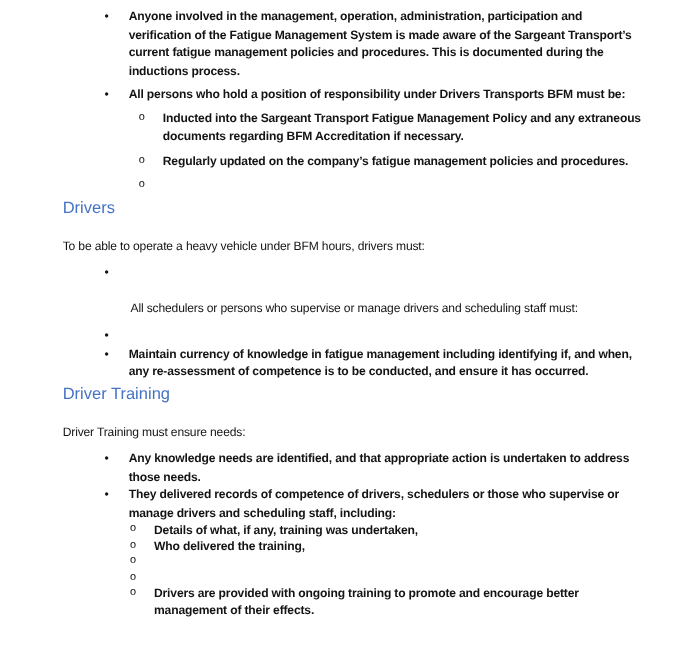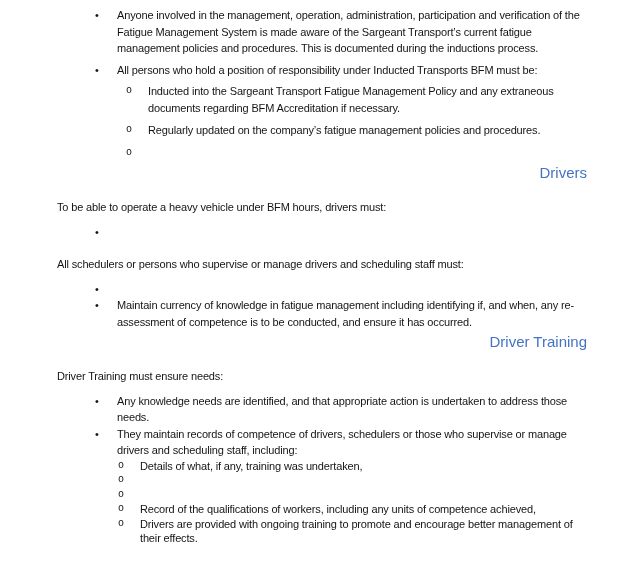--- a/index.html
+++ b/index.html
@@ -17,64 +17,63 @@
   .page { padding: 7px 46px 0 57px; }
 
   h2.doc-heading {
     font-family: "Liberation Sans", sans-serif;
     font-weight: 400;
     font-size: 15px;
     line-height: 20px;
     letter-spacing: 0;
     color: #4472C4;
     margin: 2px 0 6px 0;
-    text-align: right;
   }
   p.para { margin: 16px 0 8px 0; }
 
   ul.blist { list-style: none; margin: 0; padding: 0; }
   ul.blist > li { display: flex; align-items: flex-start; }
 
   
   .l1 > li { padding-left: 38px; }
   .l1 .m { flex: 0 0 22px; width: 22px; }
 
   
   .l2 > li { padding-left: 69px; }
   .l2 .m { flex: 0 0 22px; width: 22px; font-family: "Liberation Mono", monospace; font-size: 10px; }
 
   
   .l2b > li { padding-left: 61px; }
   .l2b .m { flex: 0 0 22px; width: 22px; font-family: "Liberation Mono", monospace; font-size: 10px; }
 
-  .t { flex: 1 1 auto; }
+  .t { flex: 1 1 auto; font-weight: bold; }
 
   
   .sp-intro > li { margin-bottom: 5px; }
   .sp-sub > li { margin-bottom: 6px; }
   .sp-sub > li:last-child { margin-bottom: 0; }
   .compact > li { margin-bottom: 0; }
   .after-8 { margin-bottom: 8px; }
-  .after-6 { margin-bottom: 6px; }
+  .after-6 { margin-bottom: 6px; text-align: center; }
   .after-4 { margin-bottom: 4px; }
   .tight { line-height: 14.5px; }
 </style>
 </head>
 <body>
 
 <div class="page">
 
   <ul class="blist l1 sp-intro">
     <li>
       <span class="m">•</span>
       <span class="t">Anyone involved in the management, operation, administration, participation and verification of the Fatigue Management System is made aware of the Sargeant Transport’s current fatigue management policies and procedures.  This is documented during the inductions process.</span>
     </li>
     <li>
       <span class="m">•</span>
-      <span class="t">All persons who hold a position of responsibility under Inducted Transports BFM must be:</span>
+      <span class="t">All persons who hold a position of responsibility under Drivers Transports BFM must be:</span>
     </li>
   </ul>
 
   <ul class="blist l2 sp-sub">
     <li>
       <span class="m">o</span>
       <span class="t">Inducted into the Sargeant Transport Fatigue Management Policy and any extraneous documents regarding BFM Accreditation if necessary.</span>
     </li>
     <li>
       <span class="m">o</span>
@@ -111,38 +110,38 @@
 
   <p class="para">Driver Training must ensure needs:</p>
 
   <ul class="blist l1 compact">
     <li>
       <span class="m">•</span>
       <span class="t">Any knowledge needs are identified, and that appropriate action is undertaken to address those needs.</span>
     </li>
     <li>
       <span class="m">•</span>
-      <span class="t">They maintain records of competence of drivers, schedulers or those who supervise or manage drivers and scheduling staff, including:</span>
+      <span class="t">They delivered records of competence of drivers, schedulers or those who supervise or manage drivers and scheduling staff, including:</span>
     </li>
   </ul>
 
   <ul class="blist l2b compact tight">
     <li>
       <span class="m">o</span>
       <span class="t">Details of what, if any, training was undertaken,</span>
     </li>
     <li>
       <span class="m">o</span>
+      <span class="t">Who delivered the training,</span>
     </li>
     <li>
       <span class="m">o</span>
     </li>
     <li>
       <span class="m">o</span>
-      <span class="t">Record of the qualifications of workers, including any units of competence achieved,</span>
     </li>
     <li>
       <span class="m">o</span>
       <span class="t">Drivers are provided with ongoing training to promote and encourage better management of their effects.</span>
     </li>
   </ul>
 
 </div>
 
 </body></html>

